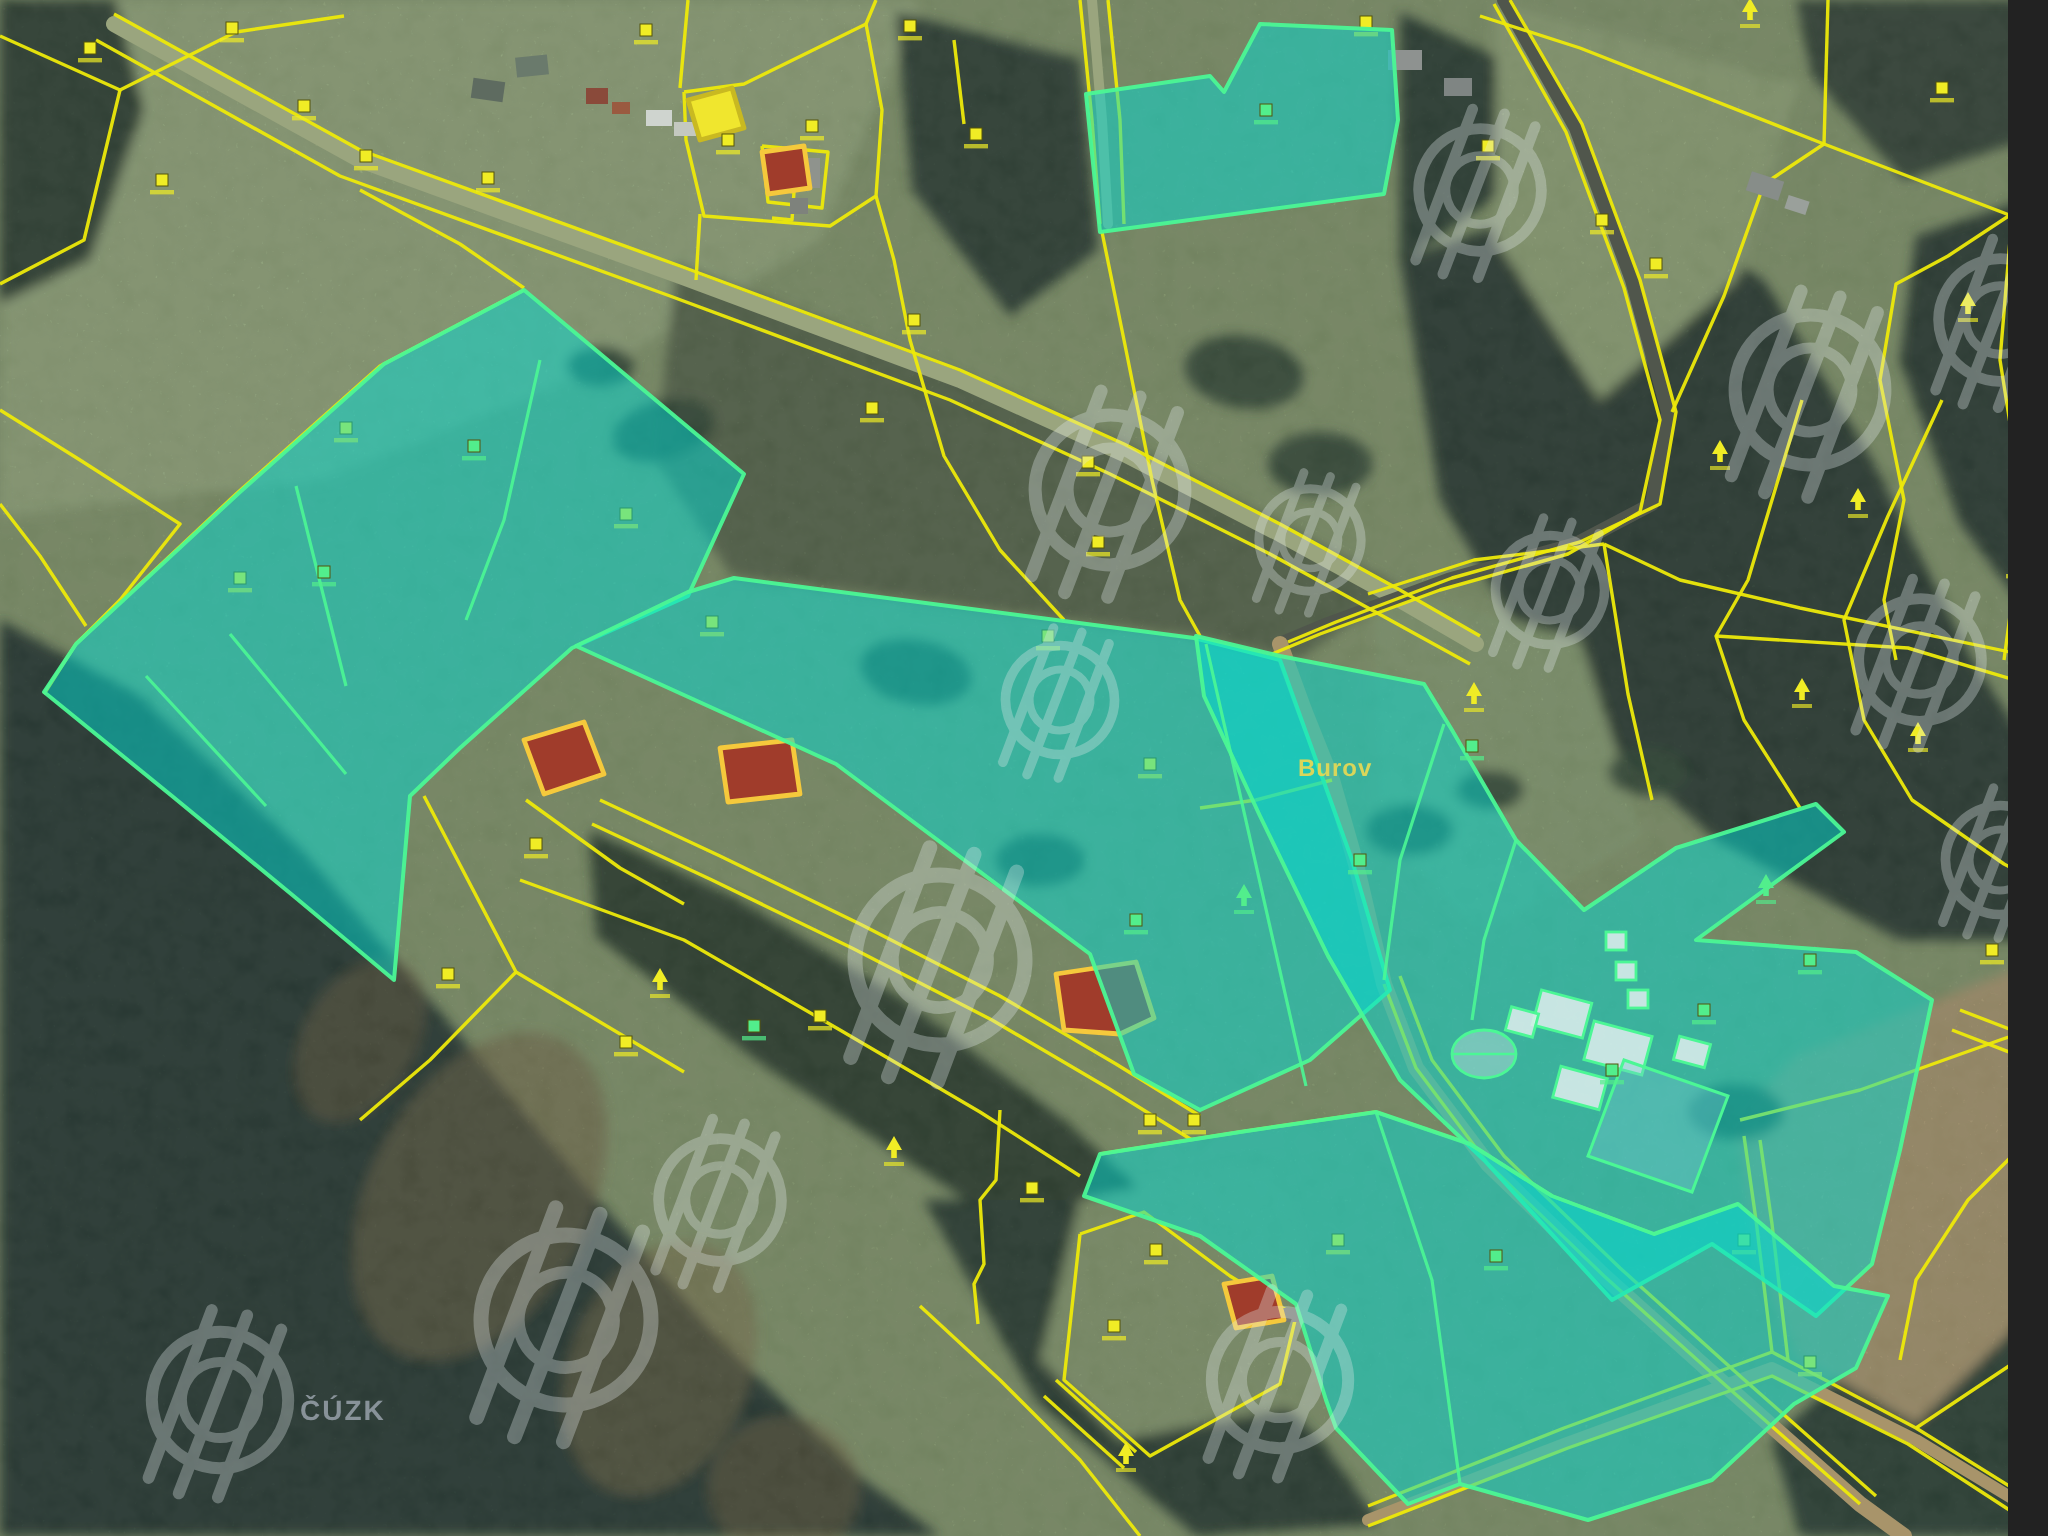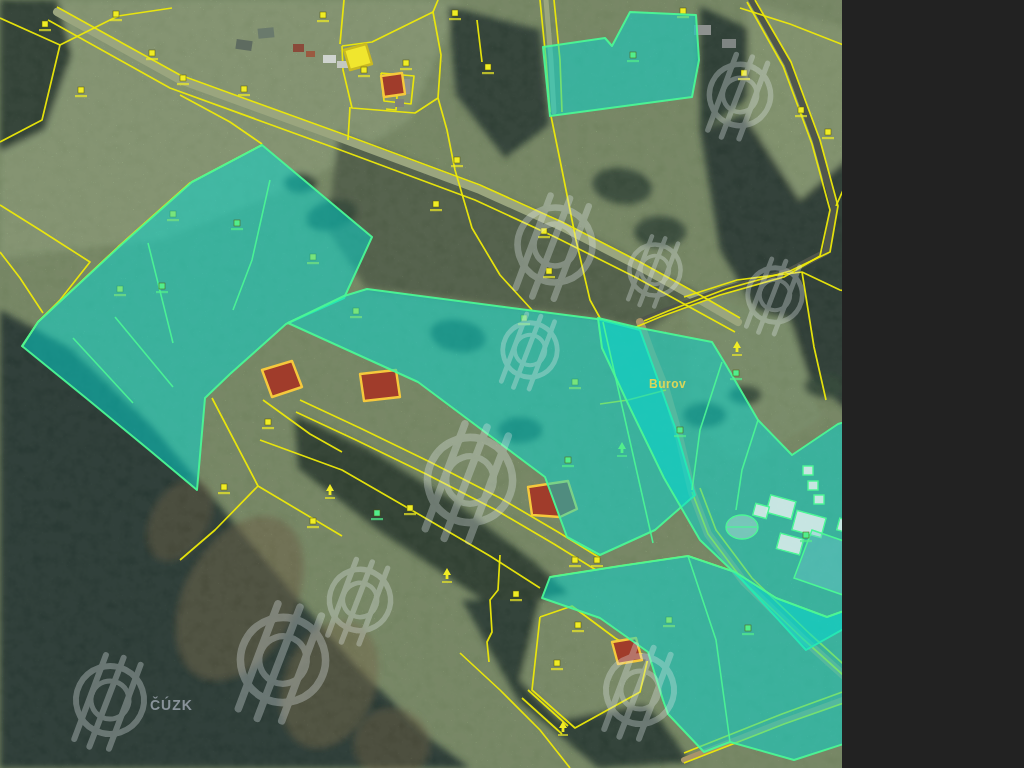--- a/index.html
+++ b/index.html
@@ -1,16 +1,16 @@
 <!DOCTYPE html>
 <html><head>
 <meta charset="utf-8">
 <style>
   html,body{margin:0;padding:0;background:#222;}
-  #stage{position:relative;width:842px;height:768px;overflow:hidden;font-family:"Liberation Sans",sans-serif;}
+  #stage{position:relative;width:1004px;height:768px;overflow:hidden;font-family:"Liberation Sans",sans-serif;}
   svg{display:block;}
   text{font-family:"Liberation Sans",sans-serif;}
   .place-label{font-size:12px;font-weight:bold;letter-spacing:.5px;}
   .source-label{font-size:14px;font-weight:bold;letter-spacing:1px;opacity:.85;}
 </style>
 </head>
 <body>
 
 <div id="stage">
   <svg id="map" width="1024" height="768" viewBox="0 0 1024 768">

